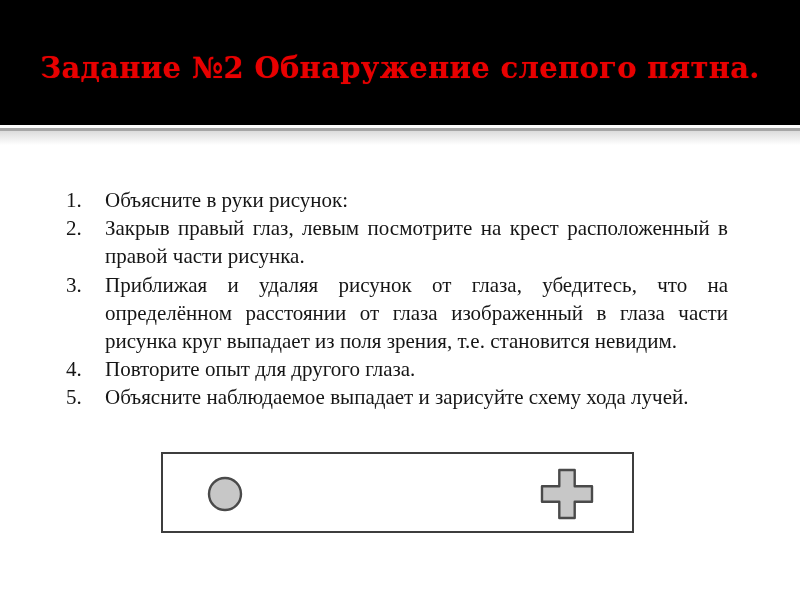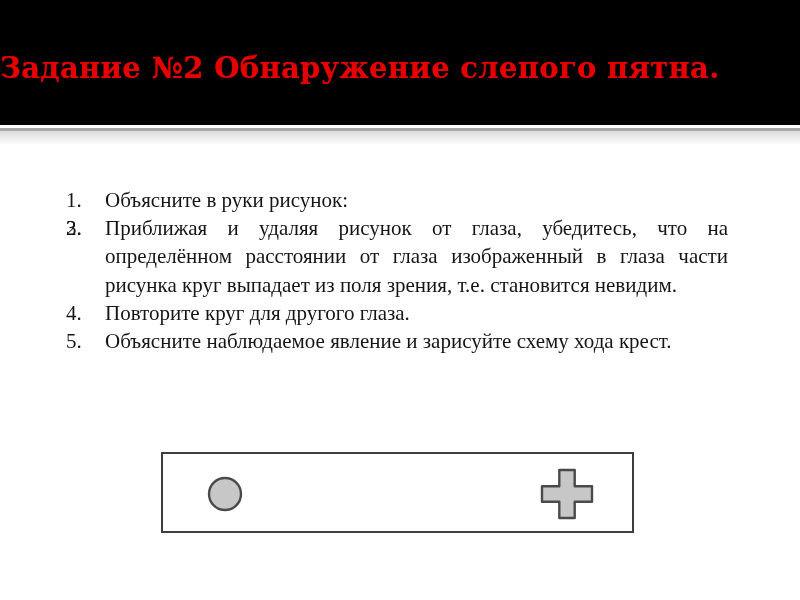--- a/index.html
+++ b/index.html
@@ -10,21 +10,21 @@
   }
   .slide { position:relative; width:800px; height:600px; background:#ffffff; }
 
   
   .header {
     position:absolute; top:0; left:0; width:800px; height:125px;
     background:#000000;
   }
   .title {
     position:absolute; top:50px; left:0; width:800px;
-    margin:0; text-align:left;
+    margin:0; text-align:center;
     font-family:"DejaVu Serif", serif;
     font-weight:bold; font-size:29px; line-height:36px;
     color:#e80000;
     letter-spacing:0.3px;
     text-shadow:0 0 1px #7a0000;
   }
 
   
   .sep-white { position:absolute; top:125px; left:0; width:800px; height:3px; background:#fdfdfd; }
   .sep-gray  { position:absolute; top:128px; left:0; width:800px; height:3px; background:#a6a6a6; }
@@ -69,32 +69,33 @@
   <div class="sep-gray"></div>
   <div class="sep-fade"></div>
 
   <ol class="instructions">
     <li>
       <span class="item-num">1.</span>
       <span class="item-text">Объясните в руки рисунок:</span>
     </li>
     <li>
       <span class="item-num">2.</span>
+      <span class="item-text">Закрыв правый глаз, левым посмотрите на крест расположенный в правой части рисунка.</span>
     </li>
     <li>
       <span class="item-num">3.</span>
       <span class="item-text">Приближая и удаляя рисунок от глаза, убедитесь, что на определённом расстоянии от глаза изображенный в глаза части рисунка круг выпадает из поля зрения, т.е. становится невидим.</span>
     </li>
     <li>
       <span class="item-num">4.</span>
-      <span class="item-text">Повторите круг для другого глаза.</span>
+      <span class="item-text">Повторите опыт для другого глаза.</span>
     </li>
     <li>
       <span class="item-num">5.</span>
-      <span class="item-text">Объясните наблюдаемое явление и зарисуйте схему хода крест.</span>
+      <span class="item-text">Объясните наблюдаемое выпадает и зарисуйте схему хода лучей.</span>
     </li>
   </ol>
 
   <div class="figure-frame">
     <svg class="figure-svg" width="469" height="77" viewBox="0 0 469 77">
       <circle cx="62" cy="40" r="16" stroke-width="2.4" fill="#c7c7c7" stroke="#4a4a4a"></circle>
       <path d="M396.3 16 H411.7 V32.3 H429 V47.7 H411.7 V64 H396.3 V47.7 H379 V32.3 H396.3 Z" stroke-width="2.4" stroke-linejoin="round" fill="#c7c7c7" stroke="#4a4a4a"></path>
     </svg>
   </div>
 

